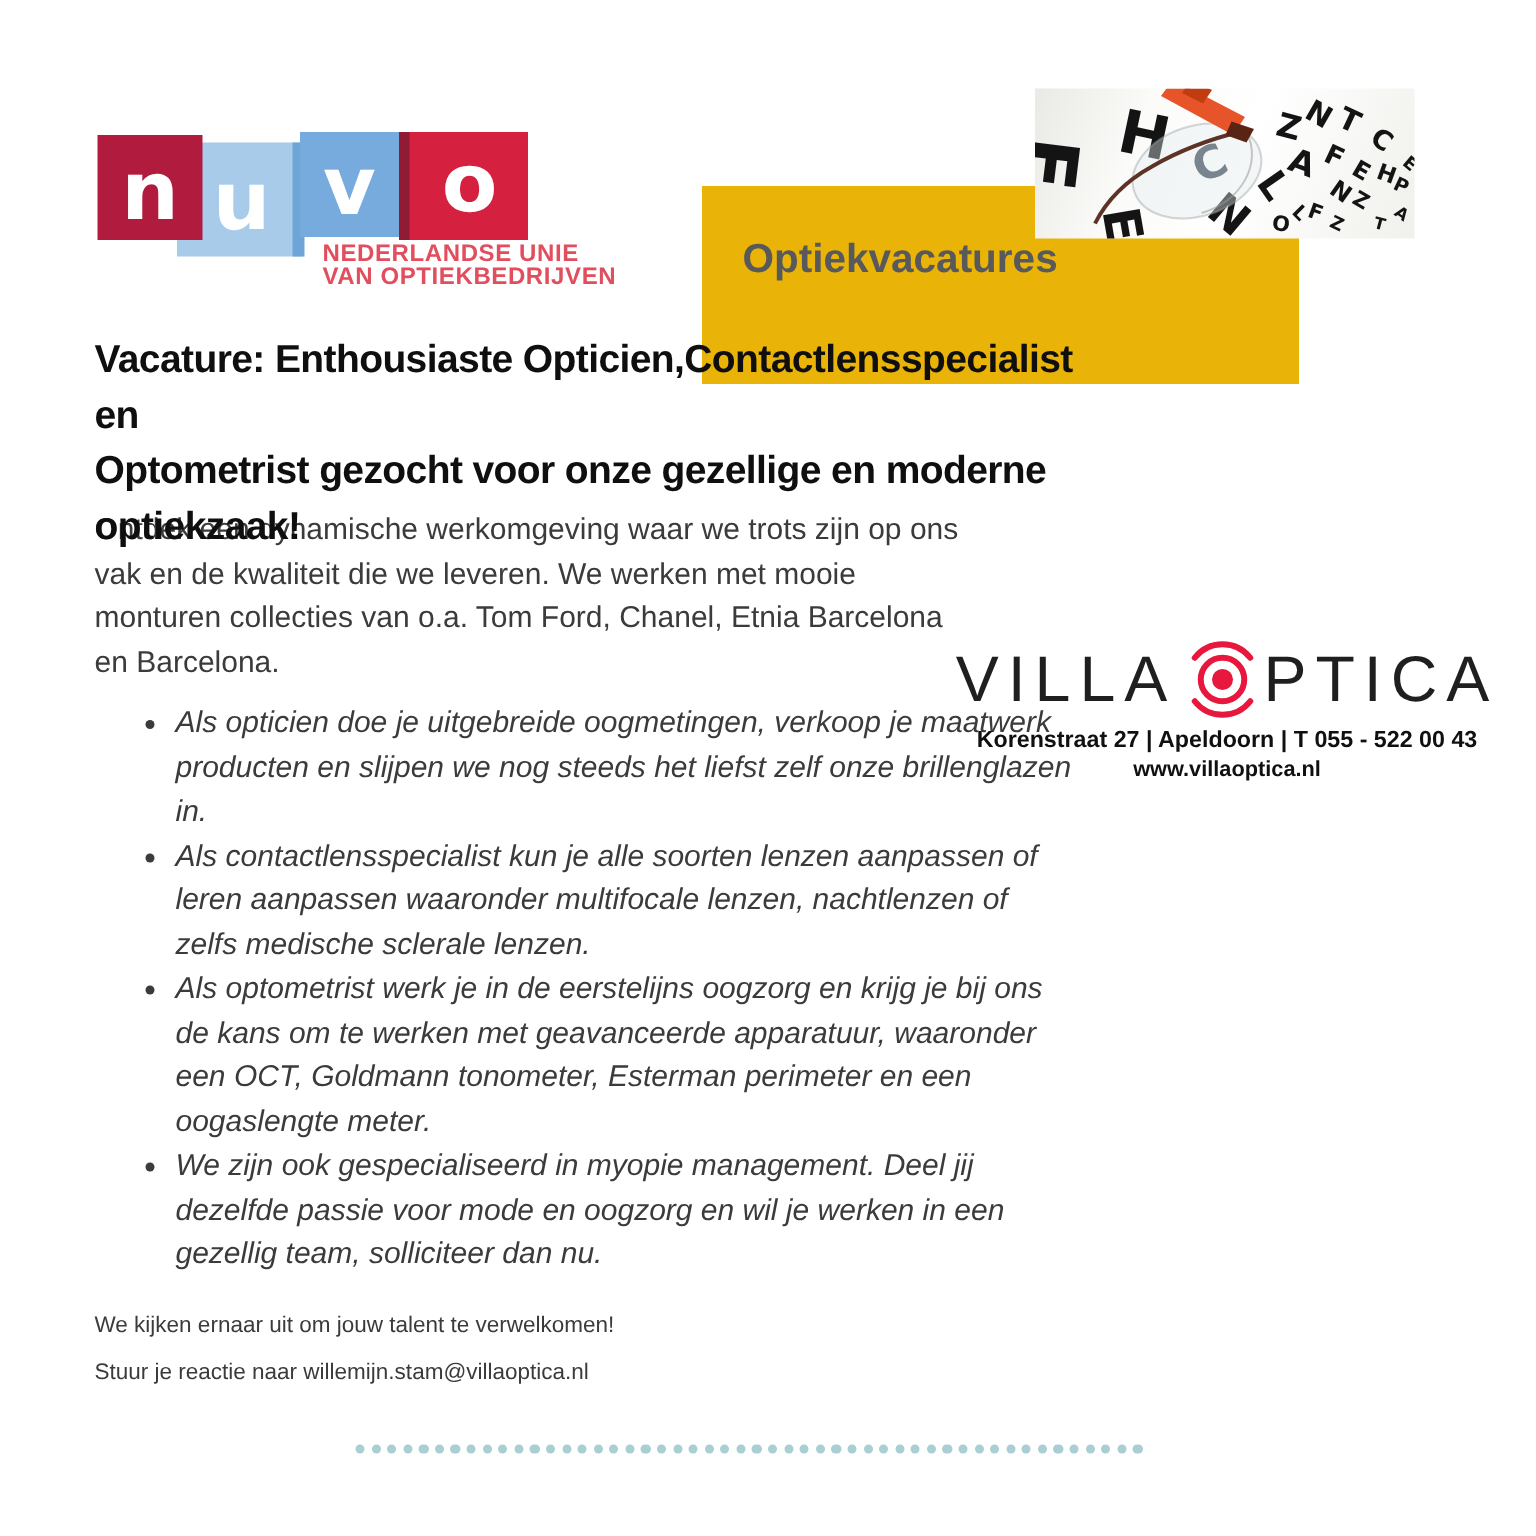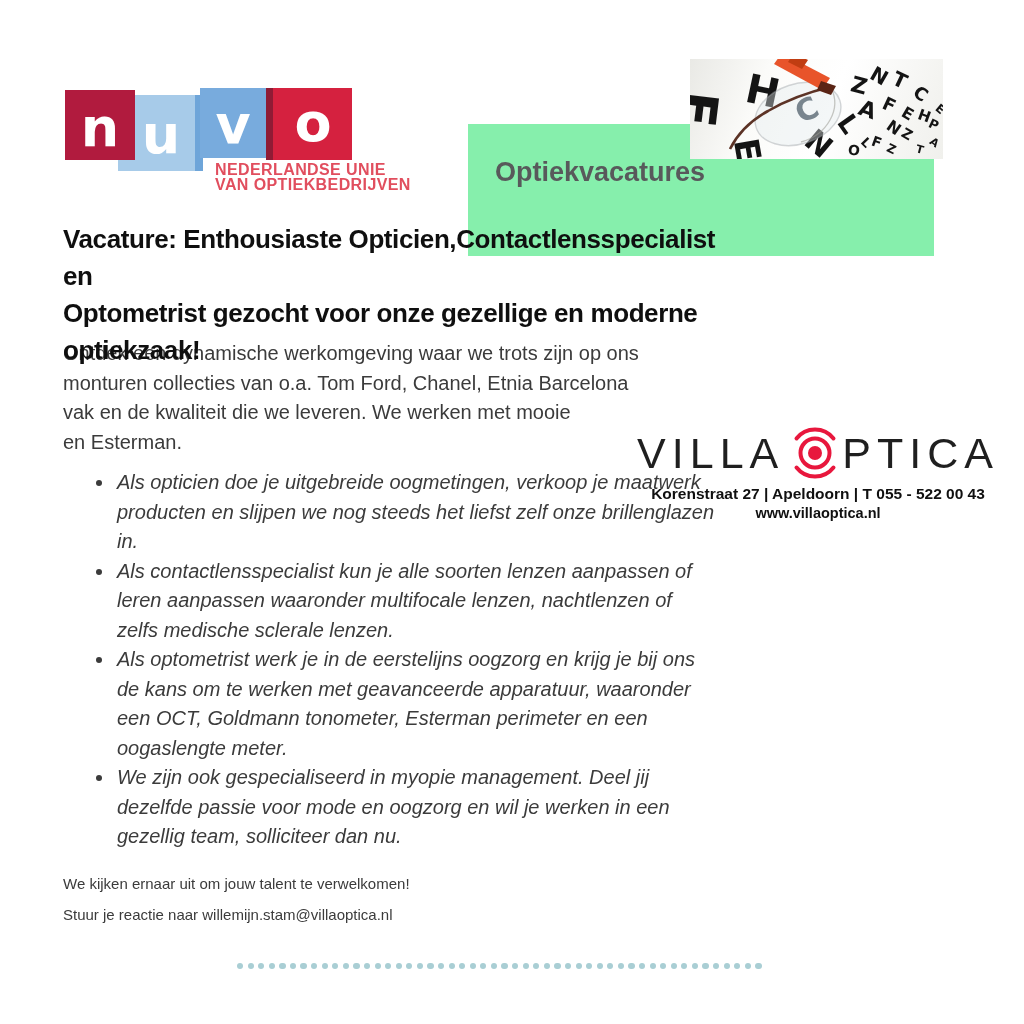--- a/index.html
+++ b/index.html
@@ -21,21 +21,21 @@
     font-size:16px;line-height:15px;letter-spacing:.4px;white-space:nowrap;}
 
   
   .photo{position:absolute;left:690px;top:59px;width:253px;height:100px;overflow:hidden;z-index:3;
     background:linear-gradient(110deg,#e9e9e5 0%,#fbfbf9 28%,#ffffff 55%,#f0f0ec 100%);}
   .photo span{position:absolute;font-family:"DejaVu Sans",sans-serif;font-weight:bold;
     color:#141414;line-height:1;}
   .photo svg{position:absolute;left:0;top:0;}
 
   
-  .banner{position:absolute;left:468px;top:124px;width:466px;height:132px;background:#86efac;z-index:1;text-decoration:underline;}
+  .banner{position:absolute;left:468px;top:124px;width:398px;height:132px;background:#eab308;z-index:1;text-decoration:underline;}
   .banner-title{position:absolute;left:27px;top:33px;font-size:27px;font-weight:bold;color:#58595b;}
 
   
   .headline{position:absolute;left:63px;top:221px;width:680px;z-index:2;
     font-size:26px;font-weight:bold;color:#0f0f0f;line-height:37px;letter-spacing:-.4px;}
 
   
   .intro{position:absolute;left:63px;top:339px;width:660px;
     font-size:20px;color:#3b3b3b;line-height:29.5px;}
 
@@ -121,23 +121,23 @@
   </div>
 
   <div class="headline">
     <div>Vacature: Enthousiaste Opticien,Contactlensspecialist en</div>
     <div>Optometrist gezocht voor onze gezellige en moderne</div>
     <div>optiekzaak!</div>
   </div>
 
   <div class="intro">
     <div>Ontdek een dynamische werkomgeving waar we trots zijn op ons</div>
+    <div>vak en de kwaliteit die we leveren. We werken met mooie</div>
     <div>monturen collecties van o.a. Tom Ford, Chanel, Etnia Barcelona</div>
-    <div>vak en de kwaliteit die we leveren. We werken met mooie</div>
-    <div>en Esterman.</div>
+    <div>en Barcelona.</div>
   </div>
 
   <div class="villa">
     <div class="villa-word">
       <span>VILLA</span>
       <svg width="52" height="58" viewBox="-26 -29 52 58">
         <circle cx="0" cy="0" r="7" fill="#e8173d"></circle>
         <circle cx="0" cy="0" r="14.5" fill="none" stroke="#e8173d" stroke-width="4"></circle>
         <path d="M -18.5,-14.5 A 23.5 23.5 0 0 1 18.5,-14.5" fill="none" stroke="#e8173d" stroke-width="4" stroke-linecap="round"></path>
         <path d="M -18.5,14.5 A 23.5 23.5 0 0 0 18.5,14.5" fill="none" stroke="#e8173d" stroke-width="4" stroke-linecap="round"></path>

